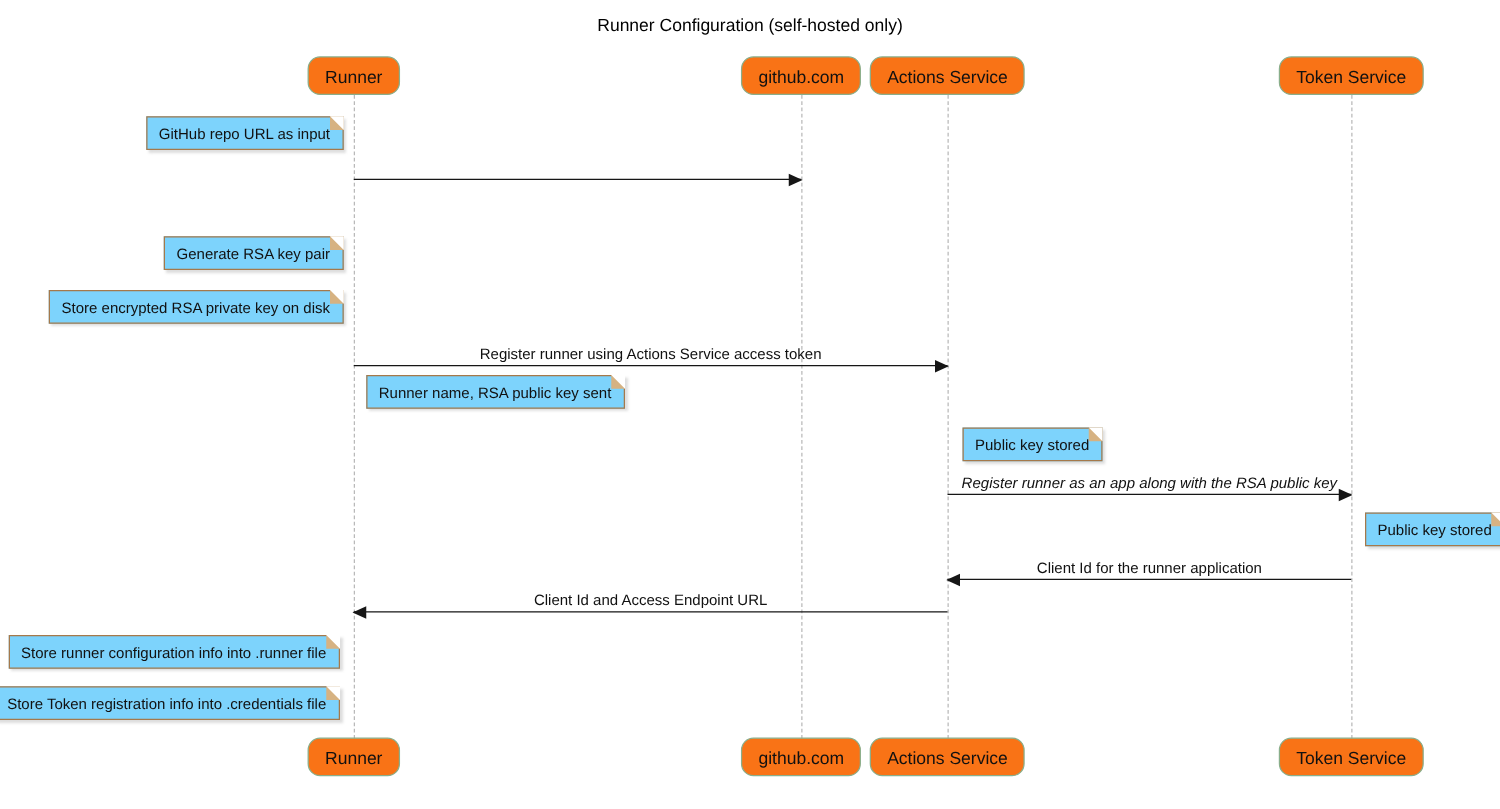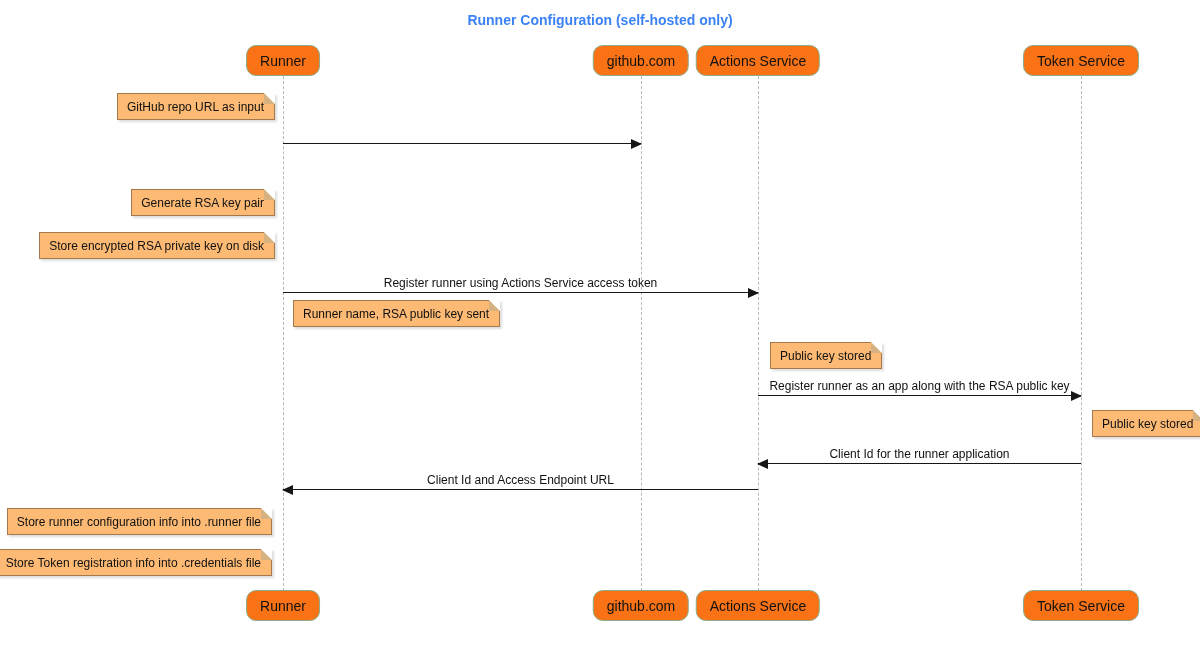--- a/index.html
+++ b/index.html
@@ -7,21 +7,21 @@
     position:relative;
     width:1200px;height:647px;
     background:#ffffff;
     font-family:"Liberation Sans", sans-serif;
     color:#111;
     overflow:hidden;
   }
   .title{
     position:absolute;top:12px;left:0;right:0;
     text-align:center;
-    font-size:14px;font-weight:bold;color:#3b82f6;
+    font-size:14px;font-weight:normal;color:#000000;
   }
   .lifeline{
     position:absolute;
     top:76px;bottom:56px;
     width:0;
     border-left:1px dashed #b9b9b9;
     z-index:1;
   }
   .participant{
     position:absolute;
@@ -34,21 +34,21 @@
     border-radius:10px;
     font-size:14px;
     white-space:nowrap;
     z-index:3;
     box-sizing:border-box;
   }
   .participant.top{top:45px;}
   .participant.bottom{top:590px;}
   .note{
     position:absolute;
-    background:#fdba74;
+    background:#7dd3fc;
     border:1px solid #a5794b;
     padding:6px 10px 5px 9px;
     font-size:12px;
     line-height:14px;
     white-space:nowrap;
     z-index:4;
     box-shadow:2px 2px 2px rgba(120,120,120,0.25);
   }
   .note::before{
     content:"";
@@ -109,21 +109,21 @@
     <div class="arrow-head right"></div>
   </div>
 
 
   <div class="msg" style="left:283px;width:475px;top:266px;margin-top:10px;">
     <div class="msg-label">Register runner using Actions Service access token</div>
     <div class="msg-line"></div>
     <div class="arrow-head right"></div>
   </div>
 
-  <div class="msg" style="left:758px;width:323px;top:379px;">
+  <div class="msg" style="left:758px;width:323px;top:379px;font-style:italic;">
     <div class="msg-label">Register runner as an app along with the RSA public key</div>
     <div class="msg-line"></div>
     <div class="arrow-head right"></div>
   </div>
 
   <div class="msg" style="left:758px;width:323px;top:447px;">
     <div class="msg-label">Client Id for the runner application</div>
     <div class="msg-line"></div>
     <div class="arrow-head left"></div>
   </div>

